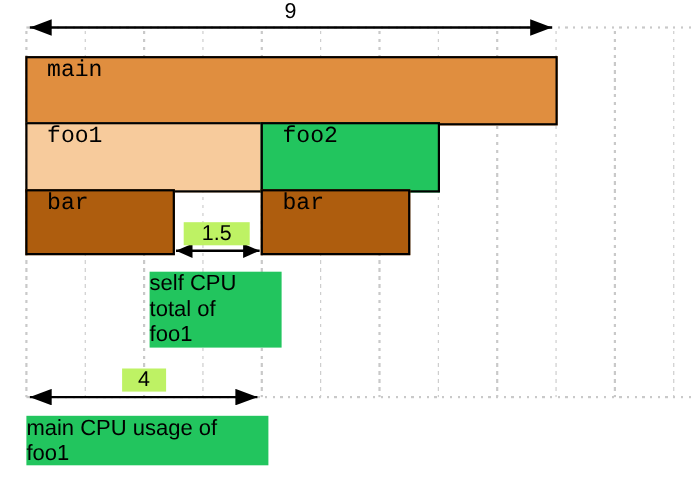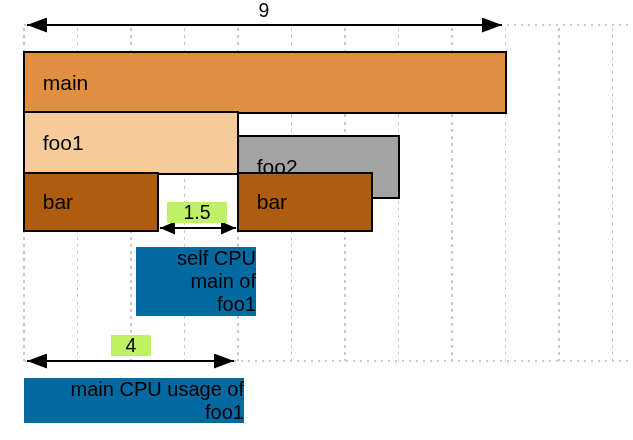--- a/index.html
+++ b/index.html
@@ -13,41 +13,41 @@
     background-image:repeating-linear-gradient(to bottom,#c9c9c9 0 3px,transparent 3px 7.2px);
   }
   
   .hdots {
     position:absolute; left:24px; width:608px; height:1.8px;
     background-image:repeating-linear-gradient(to right,#c9c9c9 0 2px,transparent 2px 7px);
   }
   
   .frame {
     position:absolute; box-sizing:border-box; border:2.5px solid #000000;
-    display:flex; align-items:center; font-size:21px;
+    display:flex; font-size:21px;font-family:Liberation Mono, monospace;
   }
   .frame .lbl { padding-left:18px; white-space:nowrap; }
   .frame-main { left:22.75px; top:51.25px;  width:484.5px; height:62.5px; background:#e08e3f; }
   .frame-foo1 { left:22.75px; top:111.25px; width:216.5px; height:63.5px; background:#f7cb9c; }
-  .frame-foo2 { left:236.75px;top:111.25px; width:163.5px; height:63.5px; background:#a3a3a3;margin-top:24px; }
+  .frame-foo2 { left:236.75px;top:111.25px; width:163.5px; height:63.5px; background:#22c55e; }
   .frame-bar1 { left:22.75px; top:172.25px; width:136.5px; height:59.5px; background:#ae5d0e; }
   .frame-bar2 { left:236.75px;top:172.25px; width:136.5px; height:59.5px; background:#ae5d0e; }
   
   .arrows { position:absolute; left:0; top:0; z-index:4; pointer-events:none; }
   
   .mlabel {
     position:absolute; z-index:5; text-align:center; font-size:19.5px;
     background:#bef264; line-height:21px;
   }
   .m9   { left:244px; top:0px;   width:40px; background:transparent; }
   .m15  { left:167px; top:202px; width:60px; }
   .m4   { left:111px; top:335px; width:40px; }
   .caption {
-    position:absolute; z-index:5; text-align:right; font-size:20px;
-    background:#0369a1;
+    position:absolute; z-index:5; text-align:left; font-size:20px;
+    background:#22c55e;
   }
   .cap-self  { left:136px; top:247px; width:120px; line-height:23px; }
   .cap-total { left:24px;  top:378px; width:220px; line-height:22.5px; }
 </style>
 </head>
 <body>
 
 <div class="canvas">
 
   <div class="vline" style="left:23.25px"></div>
@@ -94,21 +94,21 @@
     <line x1="160" y1="228" x2="236" y2="228" stroke="#000000" stroke-width="2.2" marker-start="url(#ah-small)" marker-end="url(#ah-small)"></line>
     <line x1="27" y1="361" x2="234" y2="361" stroke="#000000" stroke-width="2.2" marker-start="url(#ah-big)" marker-end="url(#ah-big)"></line>
   </svg>
 
   <div class="mlabel m9">9</div>
   <div class="mlabel m15">1.5</div>
   <div class="mlabel m4">4</div>
 
   <div class="caption cap-self">
     <div>self CPU</div>
-    <div>main of</div>
+    <div>total of</div>
     <div>foo1</div>
   </div>
   <div class="caption cap-total">
     <div>main CPU usage of</div>
     <div>foo1</div>
   </div>
 
 </div>
 
 </body></html>

